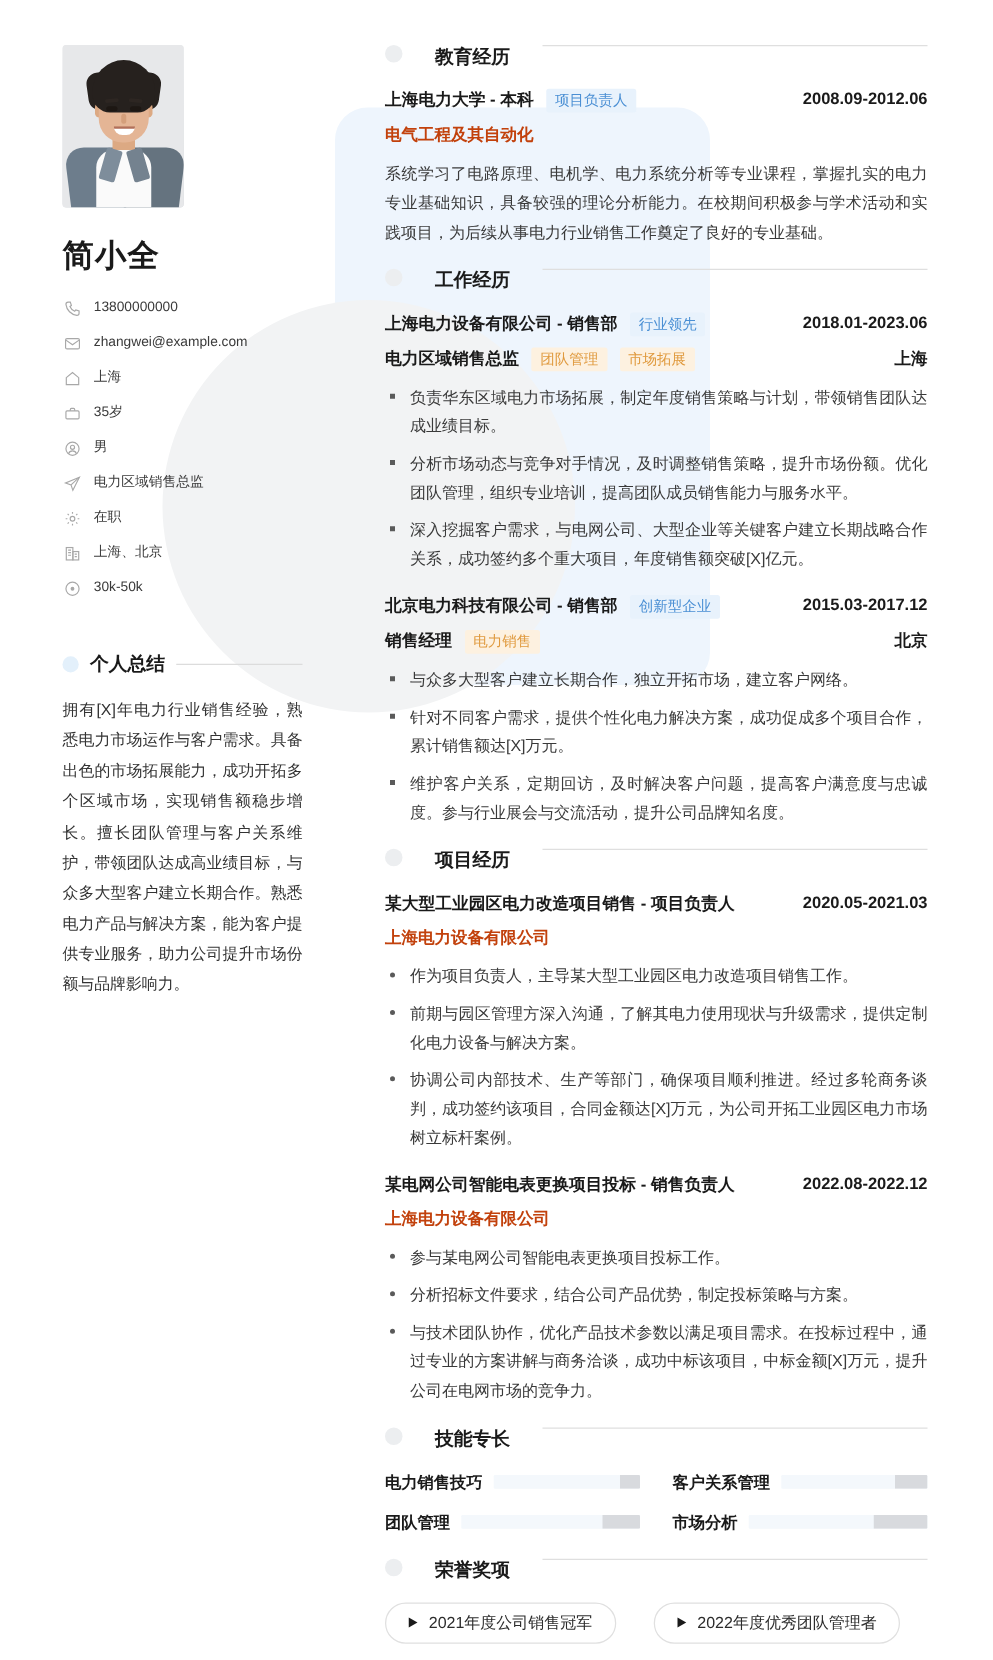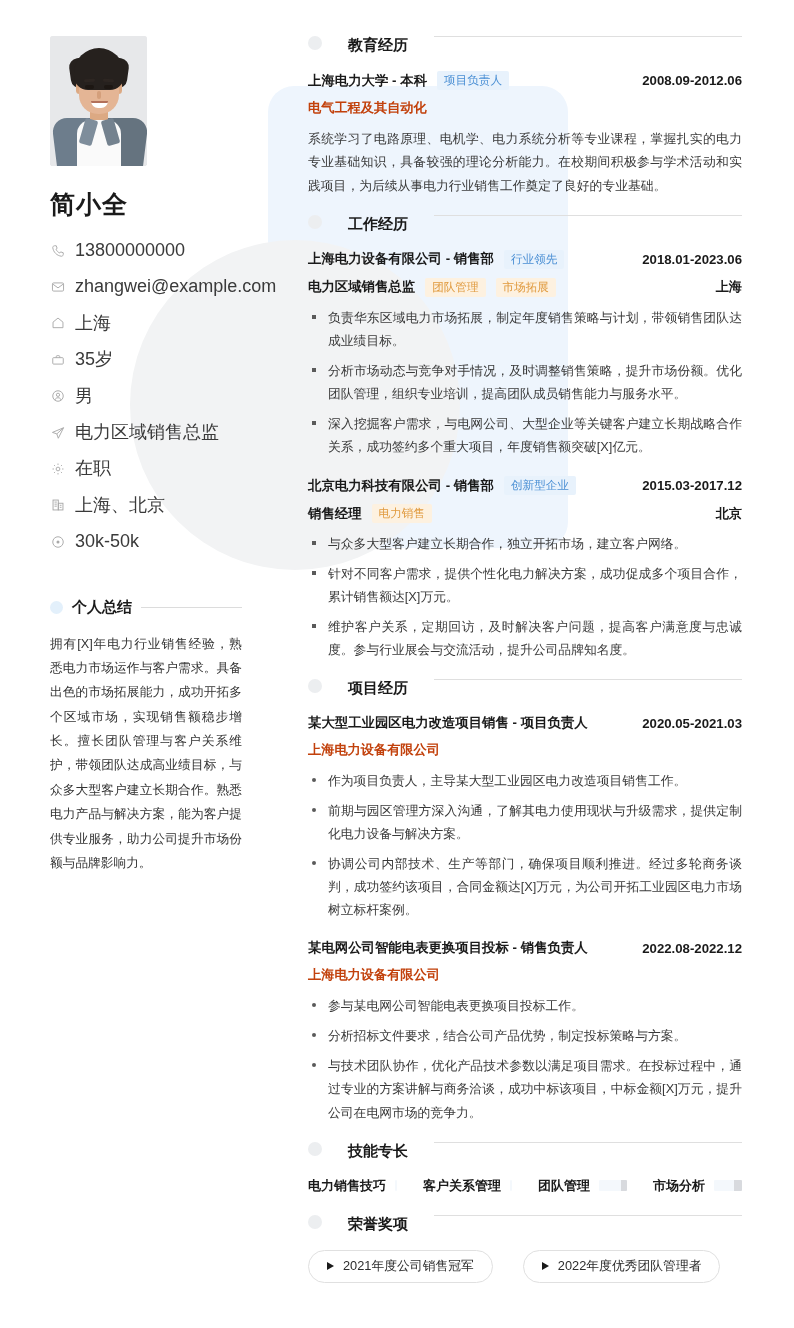--- a/index.html
+++ b/index.html
@@ -118,21 +118,21 @@
   .name {
     font-size:25px; font-weight:bold; color:#1a1a1a;
     letter-spacing:1px; margin-bottom:18px;
   }
 
   .info-list { margin-bottom:26px; }
   .info-row {
     display:flex; align-items:center;
     gap:10px;
     margin-bottom:13px;
-    font-size:18px; color:#3a3a3a;
+    font-size:11px; color:#3a3a3a;
     line-height:1.3;
   }
   .info-ico {
     width:15px; height:15px; flex:0 0 15px;
     display:flex; align-items:center; justify-content:center;
     color:#a8a8a8;
   }
   .info-ico svg { width:14px; height:14px; display:block; }
 
   .side-sec-head {
@@ -159,21 +159,21 @@
   }
   .sec-dot-g {
     width:14px; height:14px; border-radius:50%;
     background:#eceef0; flex:0 0 14px;
   }
   .sec-title { font-size:15px; font-weight:bold; color:#1a1a1a; white-space:nowrap; }
   .sec-rule { flex:1 1 auto; height:1px; background:#dfdfdf; }
 
   .entry { margin-bottom:18px; }
   .entry-line {
-    display:flex; align-items:center;
+    display:flex; align-items:flex-start;
     margin-bottom:9px;
     font-size:13.4px;
   }
   .entry-org { font-weight:bold; color:#1a1a1a; }
   .entry-role { font-weight:bold; color:#1a1a1a; }
   .entry-date {
     margin-left:auto; font-weight:bold; color:#1a1a1a;
     font-size:13.2px; white-space:nowrap; padding-left:10px;
   }
   .entry-loc {
@@ -204,21 +204,21 @@
     margin-bottom:7px; text-align:justify;
   }
   .bullets li::before {
     content:""; position:absolute; left:4px; top:9px;
     width:4px; height:4px; background:#5a5a5a; border-radius:50%;
   }
   .bullets.sq li::before { border-radius:0; }
 
   
   .skills-grid {
-    display:grid; grid-template-columns:1fr 1fr 1fr 1fr;
+    display:grid; grid-template-columns:1fr 1fr;
     column-gap:26px; row-gap:14px;
     margin-top:16px; margin-bottom:20px;
   }
   .skill {
     display:flex; align-items:center; gap:9px;
   }
   .skill-name { font-size:13px; font-weight:bold; color:#1a1a1a; white-space:nowrap; }
   .skill-bar {
     flex:1 1 auto; height:11px;
     background:#f4f8fc; border-radius:1px;

